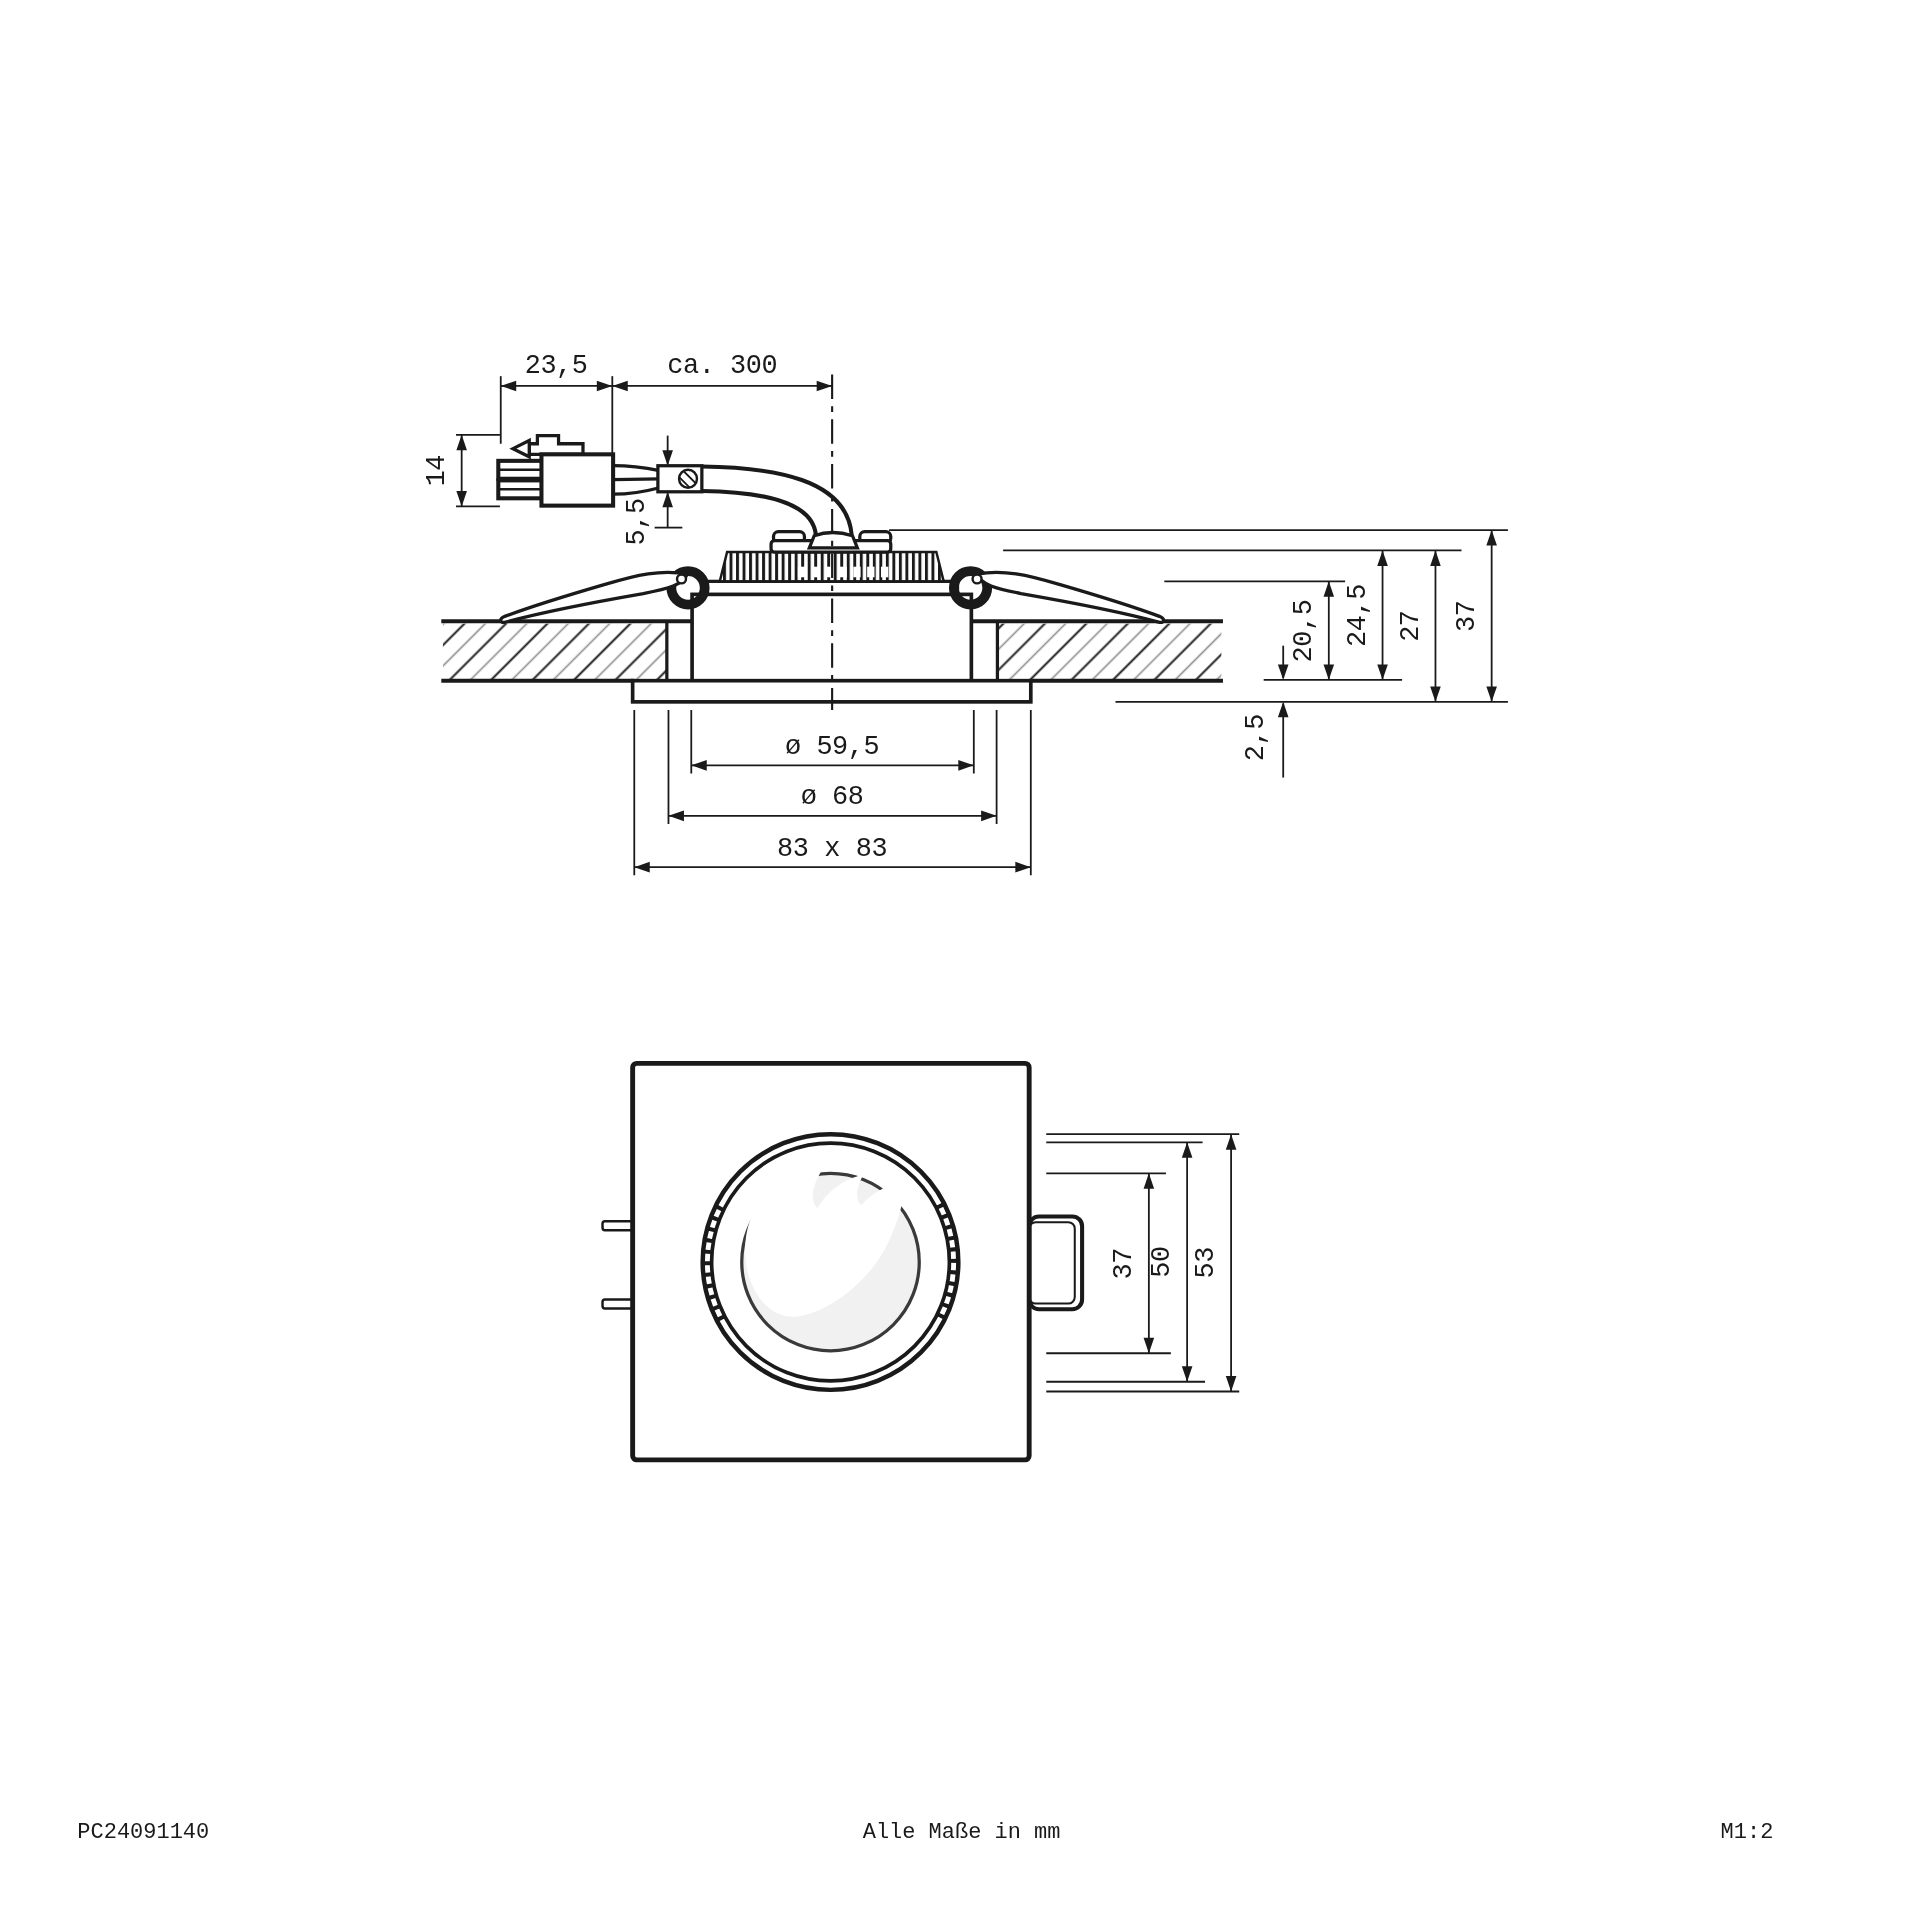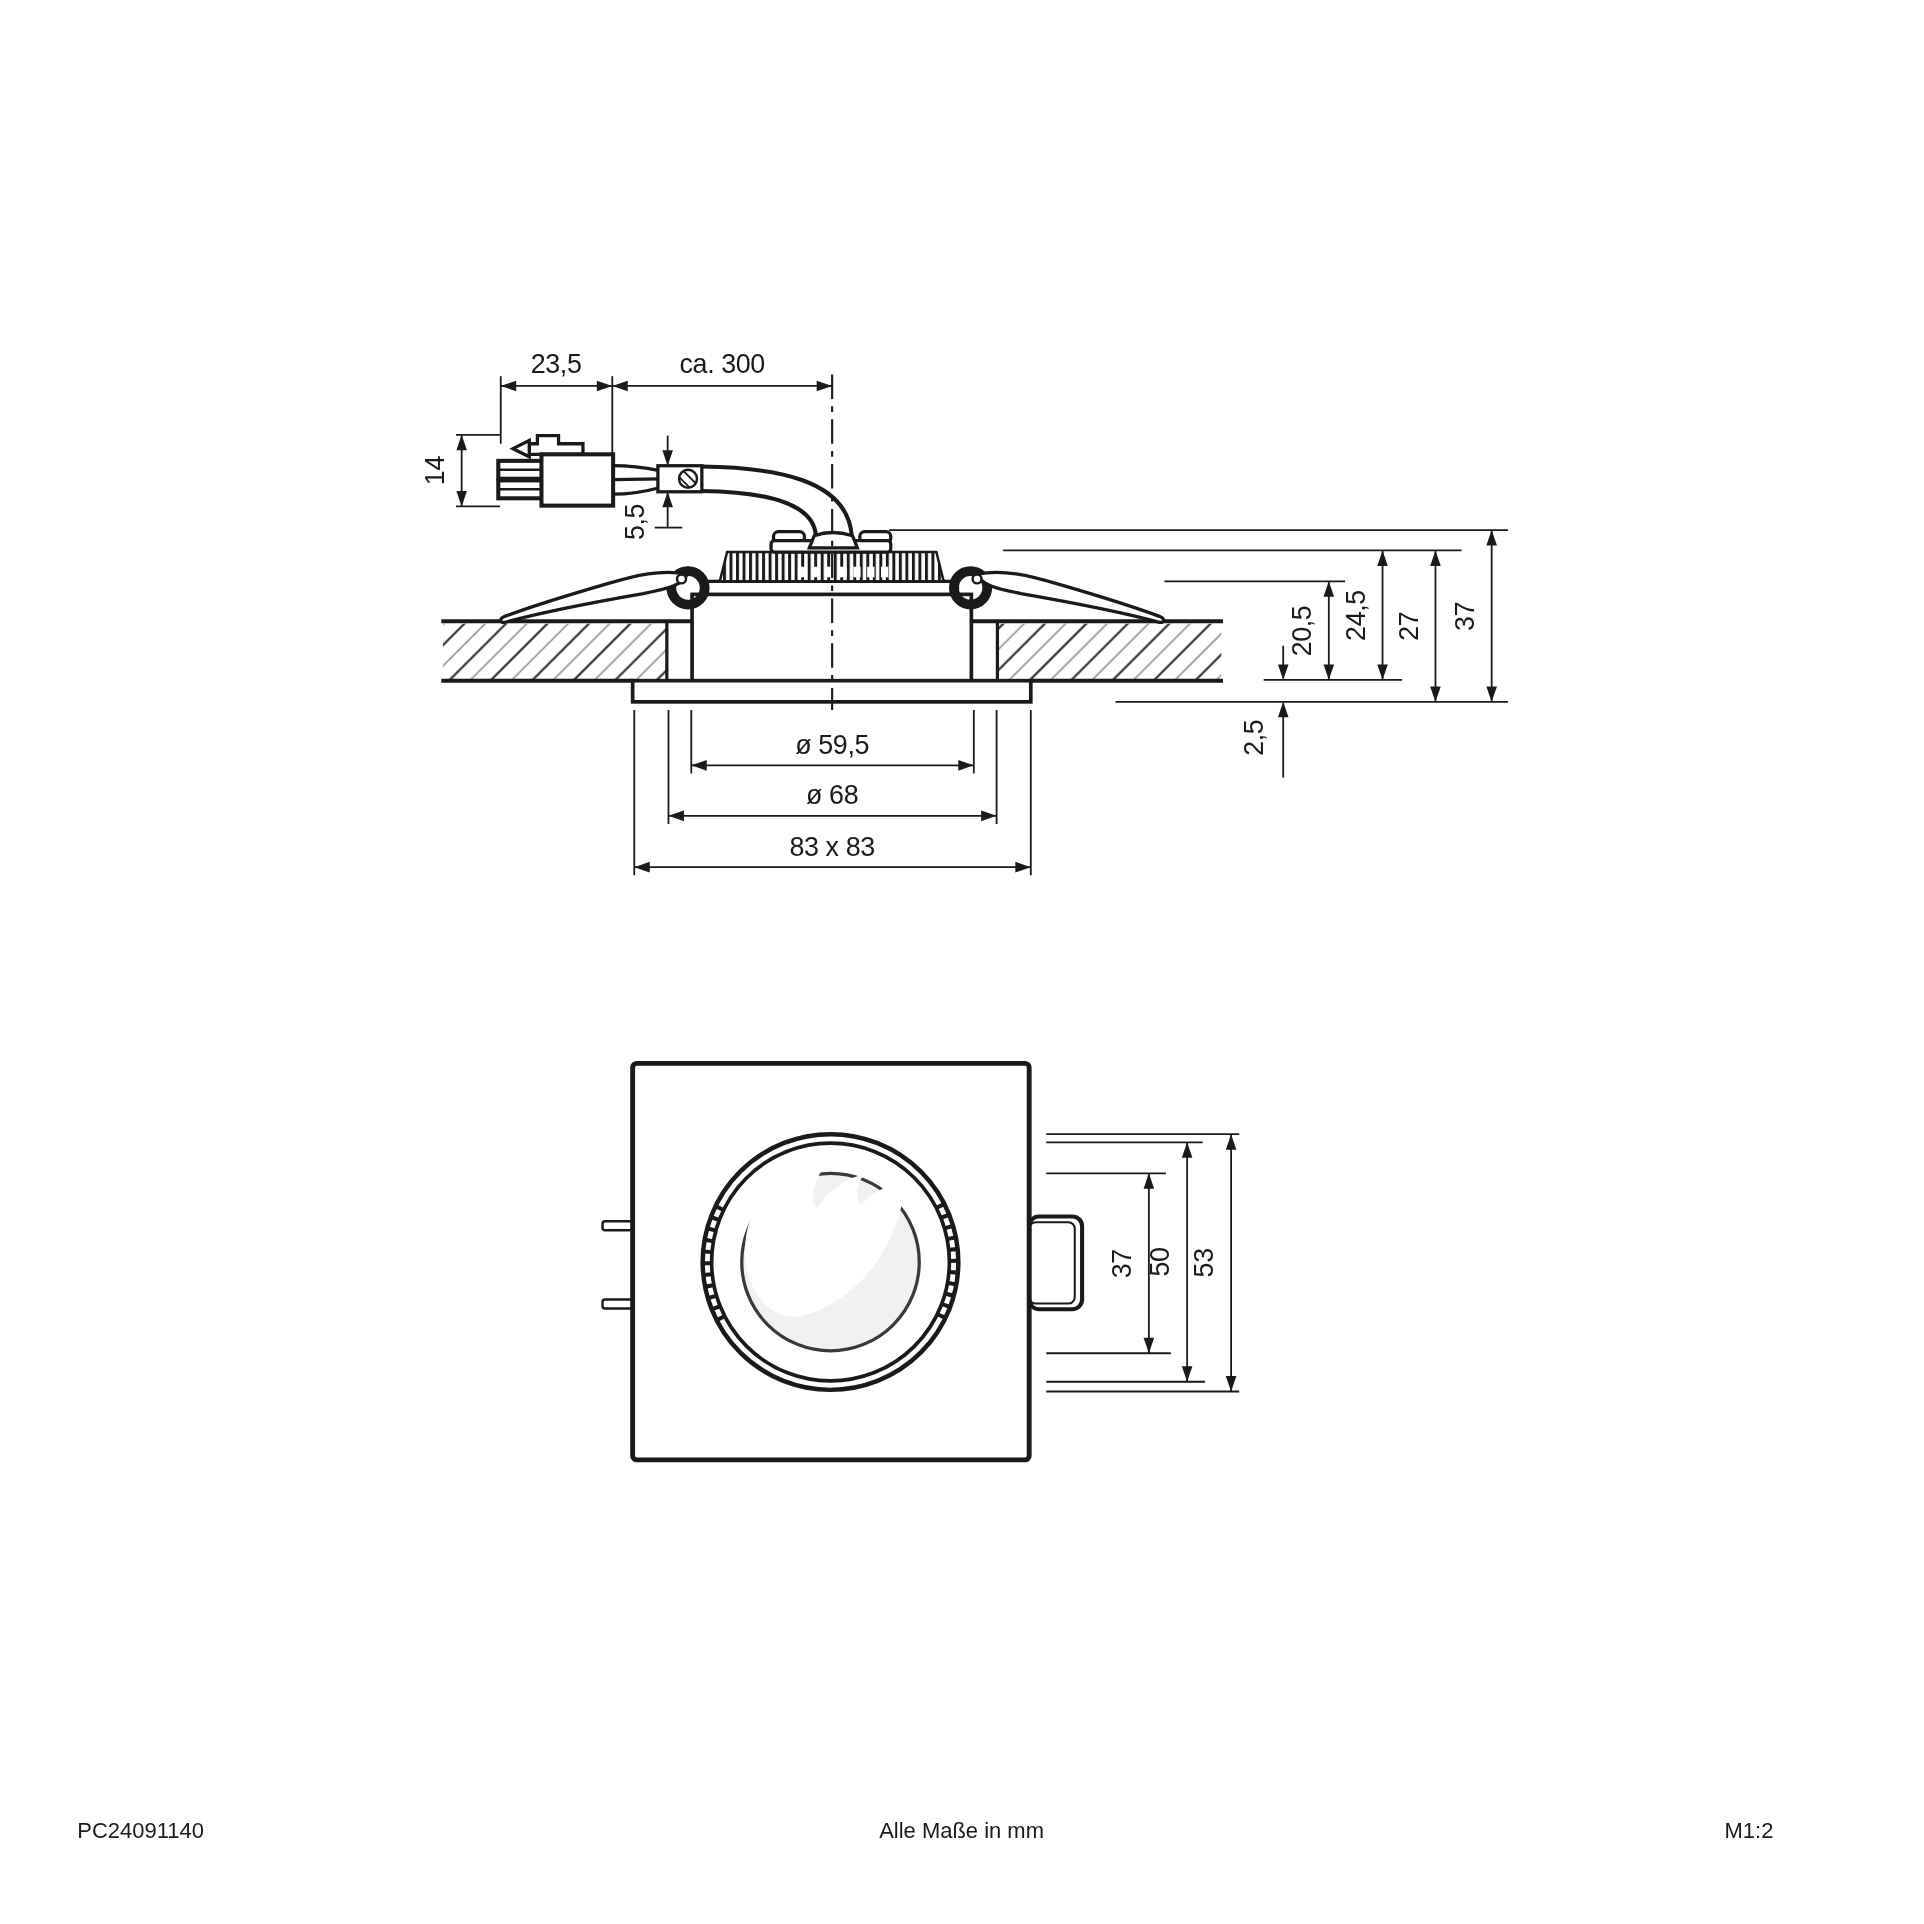--- a/index.html
+++ b/index.html
@@ -1,17 +1,17 @@
 <!DOCTYPE html>
 <html style="font-size:13px"><head>
 <meta charset="utf-8">
 <style>
   html,body{margin:0;padding:0;background:#ffffff;}
   .canvas{position:relative;width:1924px;height:1924px;background:#ffffff;overflow:hidden;
-          font-family:Liberation Sans, sans-serif;}
+          font-family:Liberation Mono, monospace;}
   svg{position:absolute;left:0;top:0;}
   text{fill:#1a1a1a;}
   .dim{font-size:33px;letter-spacing:-0.5px;}
   .footer-text{font-size:27px;}
 </style>
 </head>
 <body>
 
 <div class="canvas">
 <svg width="1924" height="1924" viewBox="0 0 2363 2363">

